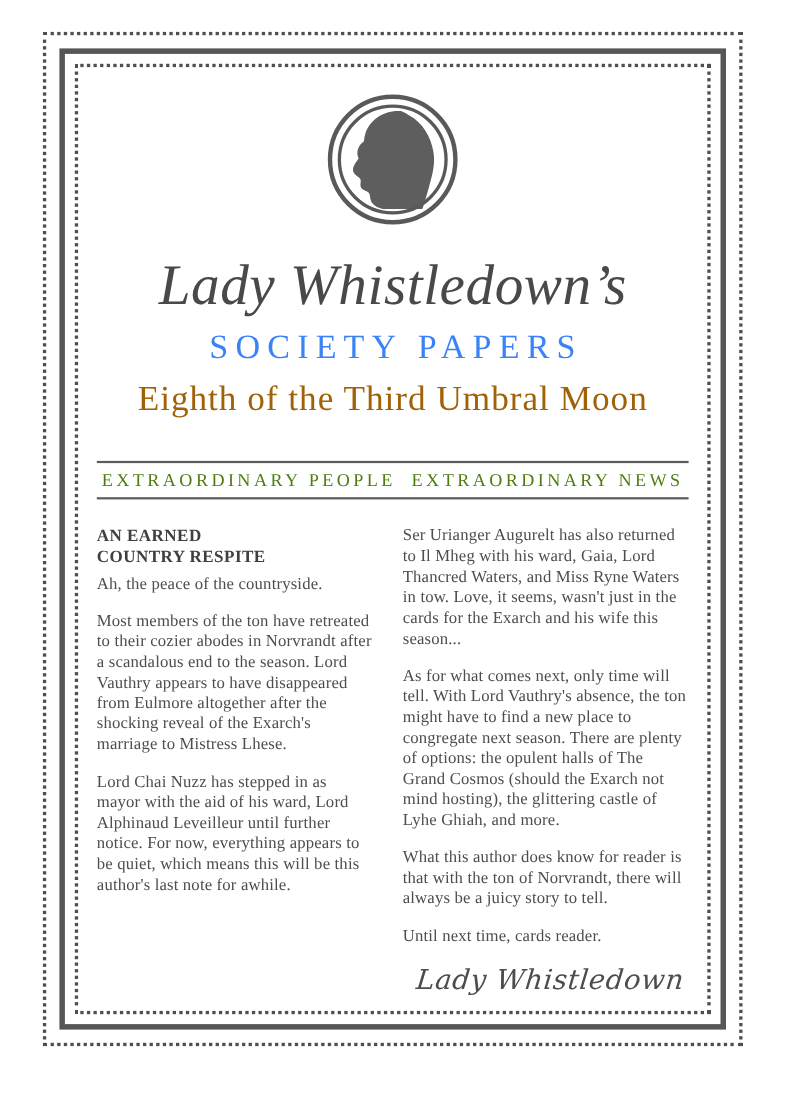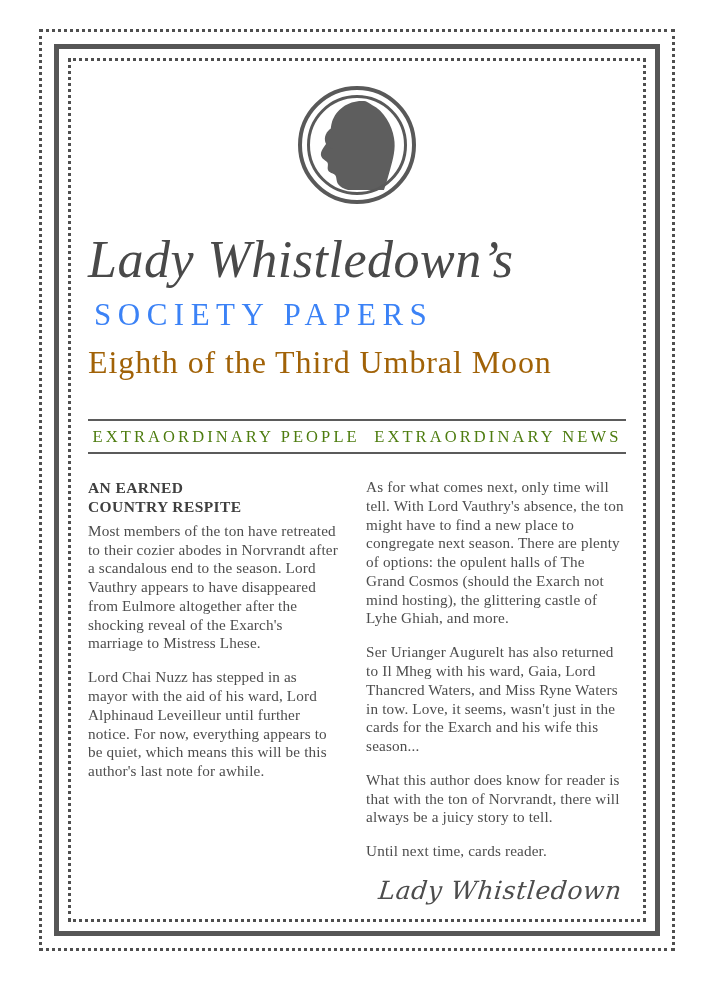--- a/index.html
+++ b/index.html
@@ -56,21 +56,21 @@
   .cameo::before{
     content:"";
     position:absolute;
     left:5px; top:5px; right:5px; bottom:5px;
     border:3px solid #595959;
     border-radius:50%;
   }
   .cameo svg{ display:block; }
 
   
-  .masthead{ }
+  .masthead{ text-align:center; }
   .mast-title{
     font-family:"Liberation Serif", serif;
     font-style:italic;
     font-size:52px;
     line-height:1.06;
     letter-spacing:0.5px;
     color:#494949;
     margin-top:28px;
   }
   .mast-sub{
@@ -176,26 +176,27 @@
     <div class="rule"></div>
   </div>
 
   <div class="columns">
 
     <div class="col">
       <div class="headline">
         <span>AN EARNED</span>
         <span>COUNTRY RESPITE</span>
       </div>
+      <p class="body">Ah, the peace of the countryside.</p>
       <p class="body">Most members of the ton have retreated to their cozier abodes in Norvrandt after a scandalous end to the season. Lord Vauthry appears to have disappeared from Eulmore altogether after the shocking reveal of the Exarch's marriage to Mistress Lhese.</p>
       <p class="body">Lord Chai Nuzz has stepped in as mayor with the aid of his ward, Lord Alphinaud Leveilleur until further notice. For now, everything appears to be quiet, which means this will be this author's last note for awhile.</p>
     </div>
 
     <div class="col-right">
+      <p class="body">Ser Urianger Augurelt has also returned to Il Mheg with his ward, Gaia, Lord Thancred Waters, and Miss Ryne Waters in tow. Love, it seems, wasn't just in the cards for the Exarch and his wife this season...</p>
       <p class="body">As for what comes next, only time will tell. With Lord Vauthry's absence, the ton might have to find a new place to congregate next season. There are plenty of options: the opulent halls of The Grand Cosmos (should the Exarch not mind hosting), the glittering castle of Lyhe Ghiah, and more.</p>
-      <p class="body">Ser Urianger Augurelt has also returned to Il Mheg with his ward, Gaia, Lord Thancred Waters, and Miss Ryne Waters in tow. Love, it seems, wasn't just in the cards for the Exarch and his wife this season...</p>
       <p class="body">What this author does know for reader is that with the ton of Norvrandt, there will always be a juicy story to tell.</p>
       <p class="body">Until next time, cards reader.</p>
       <div class="signature">Lady Whistledown</div>
     </div>
 
   </div>
 </div>
 
 </body></html>

